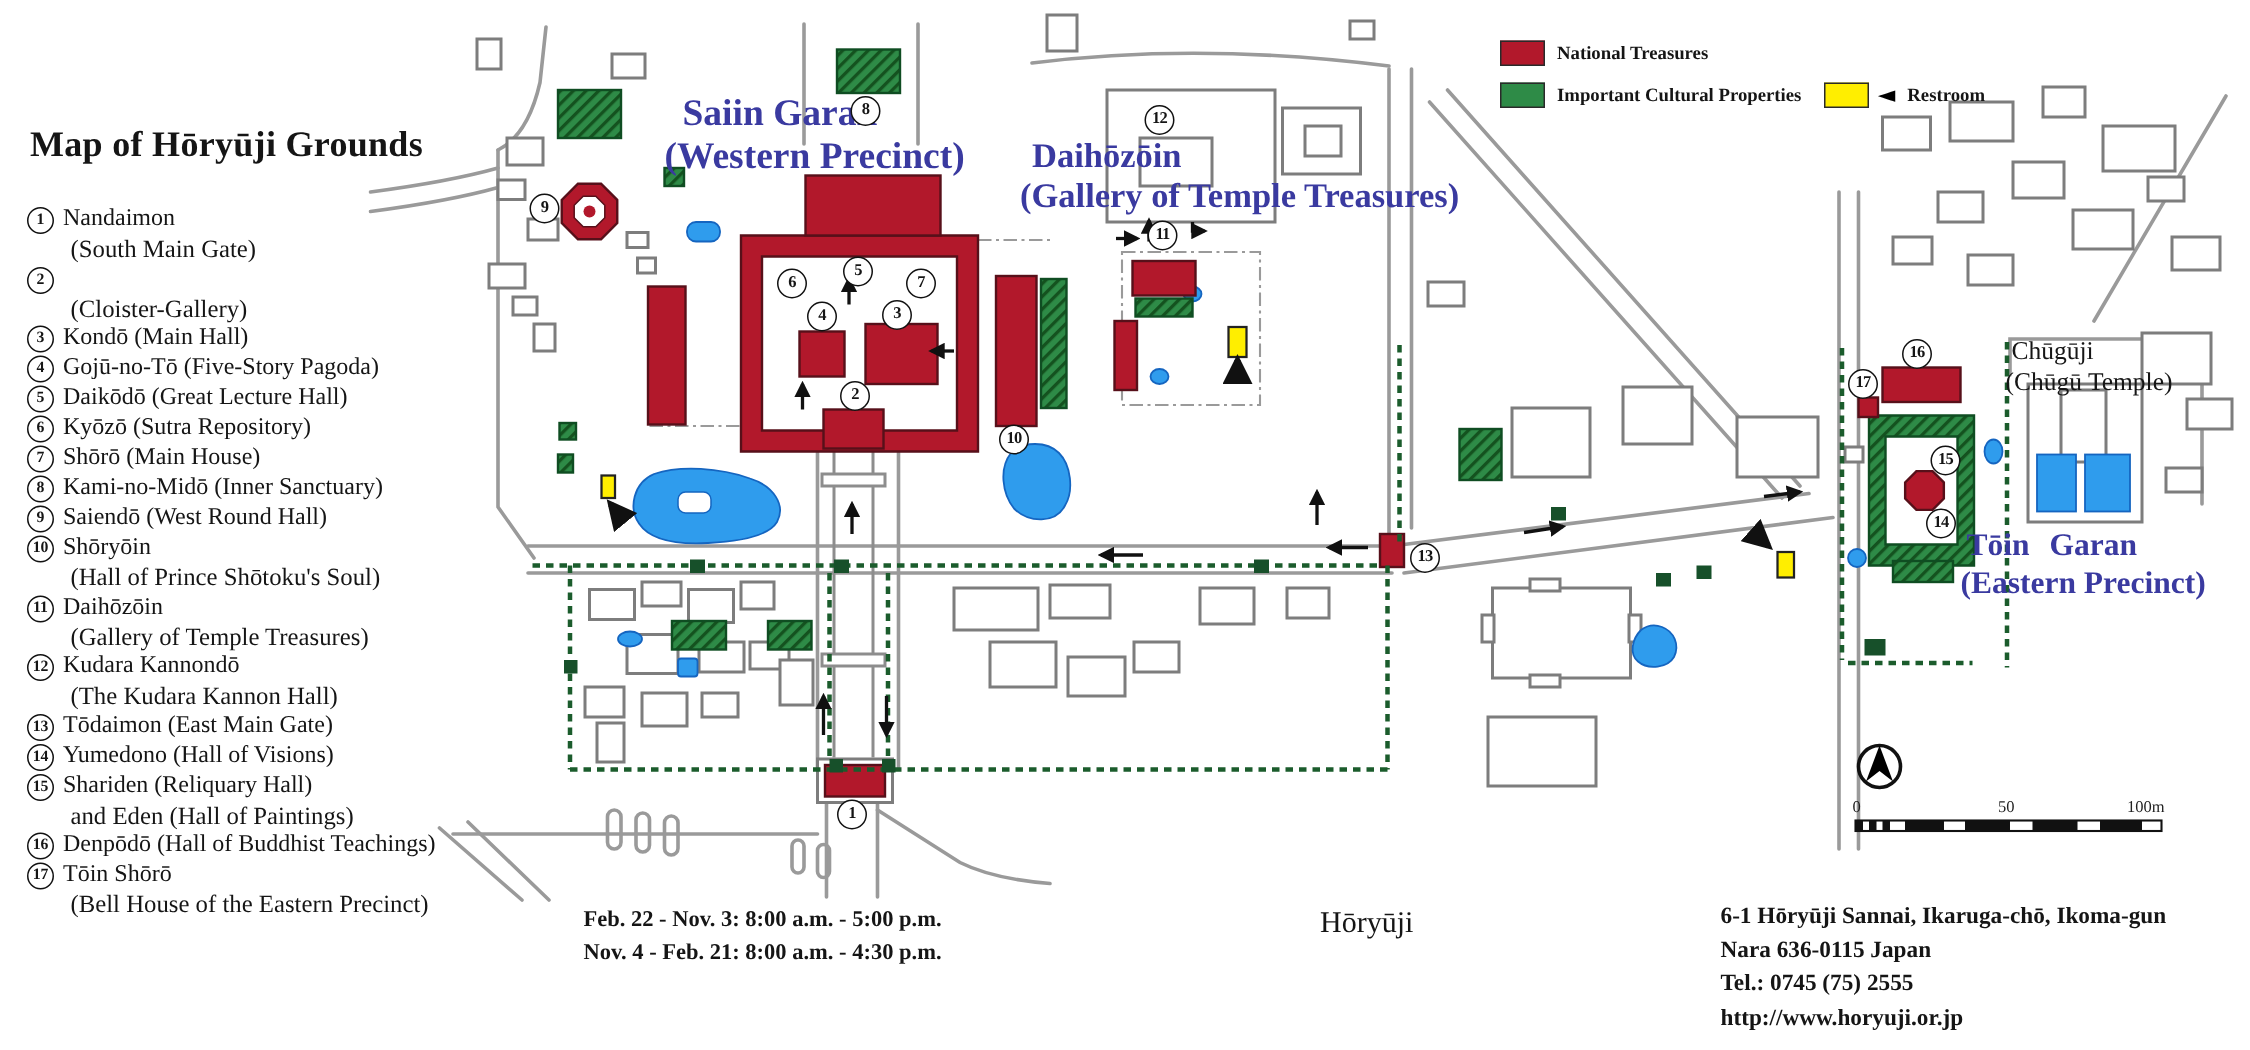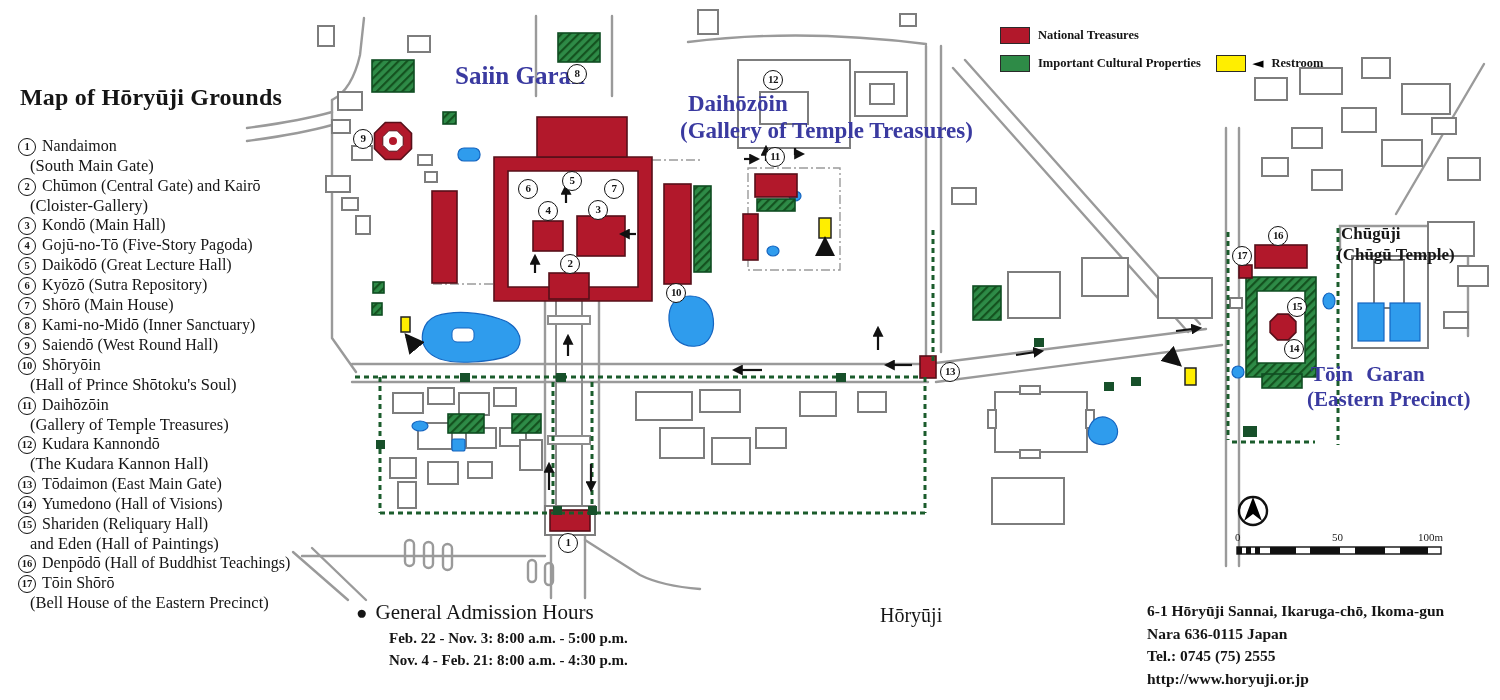--- a/index.html
+++ b/index.html
@@ -9,38 +9,38 @@
   #map-svg{position:absolute;left:0;top:0;width:1500px;height:700px}
 
   
   #page-title{left:20px;top:84px;font-size:24px;font-weight:bold;letter-spacing:.2px}
   #index-panel{left:18px;top:136px;width:345px}
   .iitem{margin:0}
   .irow{display:flex;align-items:flex-start;line-height:19.5px}
   .inum{flex:0 0 auto;width:16px;height:16px;border:1.4px solid #111;border-radius:50%;
         font-size:10.5px;font-weight:bold;text-align:center;line-height:15px;margin:2px 6px 0 0;background:#fff}
   .iline1{font-size:16px;white-space:nowrap}
-  .iline2{font-size:16.5px;line-height:19.5px;margin-left:12px;white-space:nowrap}
+  .iline2{font-size:16.5px;line-height:19.5px;margin-left:29px;white-space:nowrap}
 
   
   .lgd{position:absolute;display:flex;align-items:center;gap:8px}
   .swatch{width:30px;height:17px;border:1.6px solid #2a2a2a;box-sizing:border-box}
   .lgdtext{font-size:12.5px;font-weight:bold}
   .lgd-arrow{font-family:"DejaVu Sans",sans-serif;font-size:15px;line-height:15px;color:#000;margin:0 0 0 -2px}
 
   
   .mlabel{position:absolute;font-weight:bold;color:#3a3aa0}
   .mlabel .l1{display:block}
   #label-saiin{left:443px;top:61px;font-size:25px;line-height:29px}
   #label-saiin .l1{margin-left:12px}
   #label-daiho{left:680px;top:90px;font-size:23px;line-height:27px}
   #label-daiho .l1{margin-left:8px}
-  #label-toin{left:1307px;top:362px;font-size:21px;line-height:25px}
+  #label-toin{left:1307px;top:351px;font-size:21px;line-height:25px}
   #label-toin .l1{margin-left:4px;word-spacing:8px}
-  #label-chuguji{left:1337px;top:223px;font-size:17px;line-height:21px;color:#161616;font-weight:700}
+  #label-chuguji{left:1337px;top:223px;font-size:17px;line-height:21px;color:#161616;font-weight:400}
   #label-chuguji .l1{margin-left:4px}
 
   
   .marker{position:absolute;width:18px;height:18px;border:1.5px solid #111;border-radius:50%;
           background:#fff;font-size:11px;font-weight:bold;text-align:center;line-height:16px;
           transform:translate(-50%,-50%);letter-spacing:-.5px;z-index:5}
 
   
   #admission{left:356px;top:600px}
   #admission .t{font-size:21px}
@@ -313,21 +313,20 @@
     <div class="irow">
       <span class="inum">1</span>
       <span class="iline1">Nandaimon</span>
     </div>
     <div class="iline2">(South Main Gate)</div>
   </div>
 
   <div class="iitem">
     <div class="irow">
       <span class="inum">2</span>
-      <span class="iline1">Chūmon (Central Gate) and Kairō</span>
     </div>
     <div class="iline2">(Cloister-Gallery)</div>
   </div>
 
   <div class="iitem">
     <div class="irow">
       <span class="inum">3</span>
       <span class="iline1">Kondō (Main Hall)</span>
     </div>
 
@@ -455,20 +454,21 @@
   <span class="lgdtext">Important Cultural Properties</span>
 </div>
 <div class="lgd" style="left:1216px;top:55px">
   <span class="swatch" style="background:#FFEE00"></span>
   <span class="lgd-arrow">◄</span>
   <span class="lgdtext">Restroom</span>
 </div>
 
 <div class="mlabel" id="label-saiin">
   <span class="l1">Saiin Garan</span>
+  <span class="l2">(Western Precinct)</span>
 </div>
 <div class="mlabel" id="label-daiho">
   <span class="l1">Daihōzōin</span>
   <span class="l2">(Gallery of Temple Treasures)</span>
 </div>
 <div class="mlabel" id="label-toin">
   <span class="l1">Tōin Garan</span>
   <span class="l2">(Eastern Precinct)</span>
 </div>
 <div class="mlabel" id="label-chuguji">
@@ -490,23 +490,20 @@
     <span class="marker" style="left: 775px; top: 157px;">11</span>
     <span class="marker" style="left: 773px; top: 80px;">12</span>
     <span class="marker" style="left: 950px; top: 372px;">13</span>
     <span class="marker" style="left: 1294px; top: 349px;">14</span>
     <span class="marker" style="left: 1297px; top: 307px;">15</span>
     <span class="marker" style="left: 1278px; top: 236px;">16</span>
     <span class="marker" style="left: 1242px; top: 256px;">17</span>
   </div>
 
 <div class="abs" id="admission">
-  <div class="t">
-    <span class="b">●</span><span>General Admission Hours</span>
-  </div>
   <div class="ln">Feb. 22 - Nov. 3:  8:00 a.m. - 5:00 p.m.</div>
   <div class="ln">Nov. 4 - Feb. 21:  8:00 a.m. - 4:30 p.m.</div>
 </div>
 
 <div class="abs" id="temple">
   <div class="n">Hōryūji</div>
 </div>
 
 <div class="abs" id="address">
   <div>6-1 Hōryūji Sannai, Ikaruga-chō, Ikoma-gun</div>

